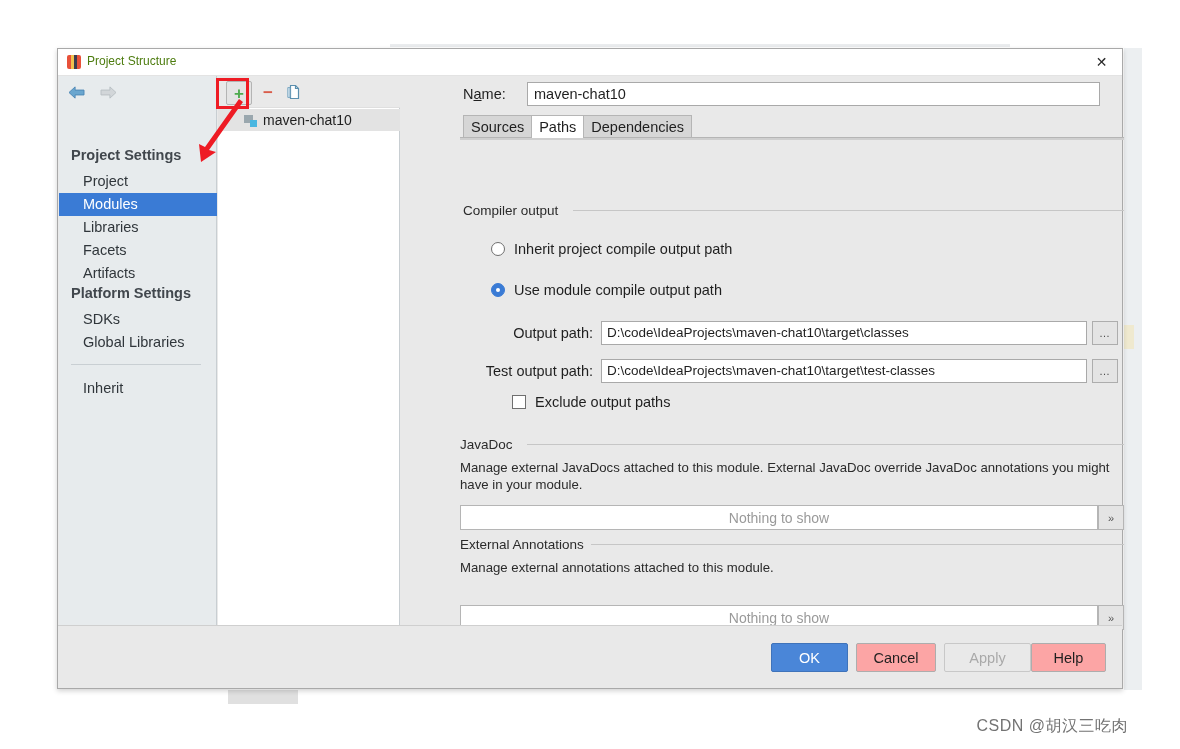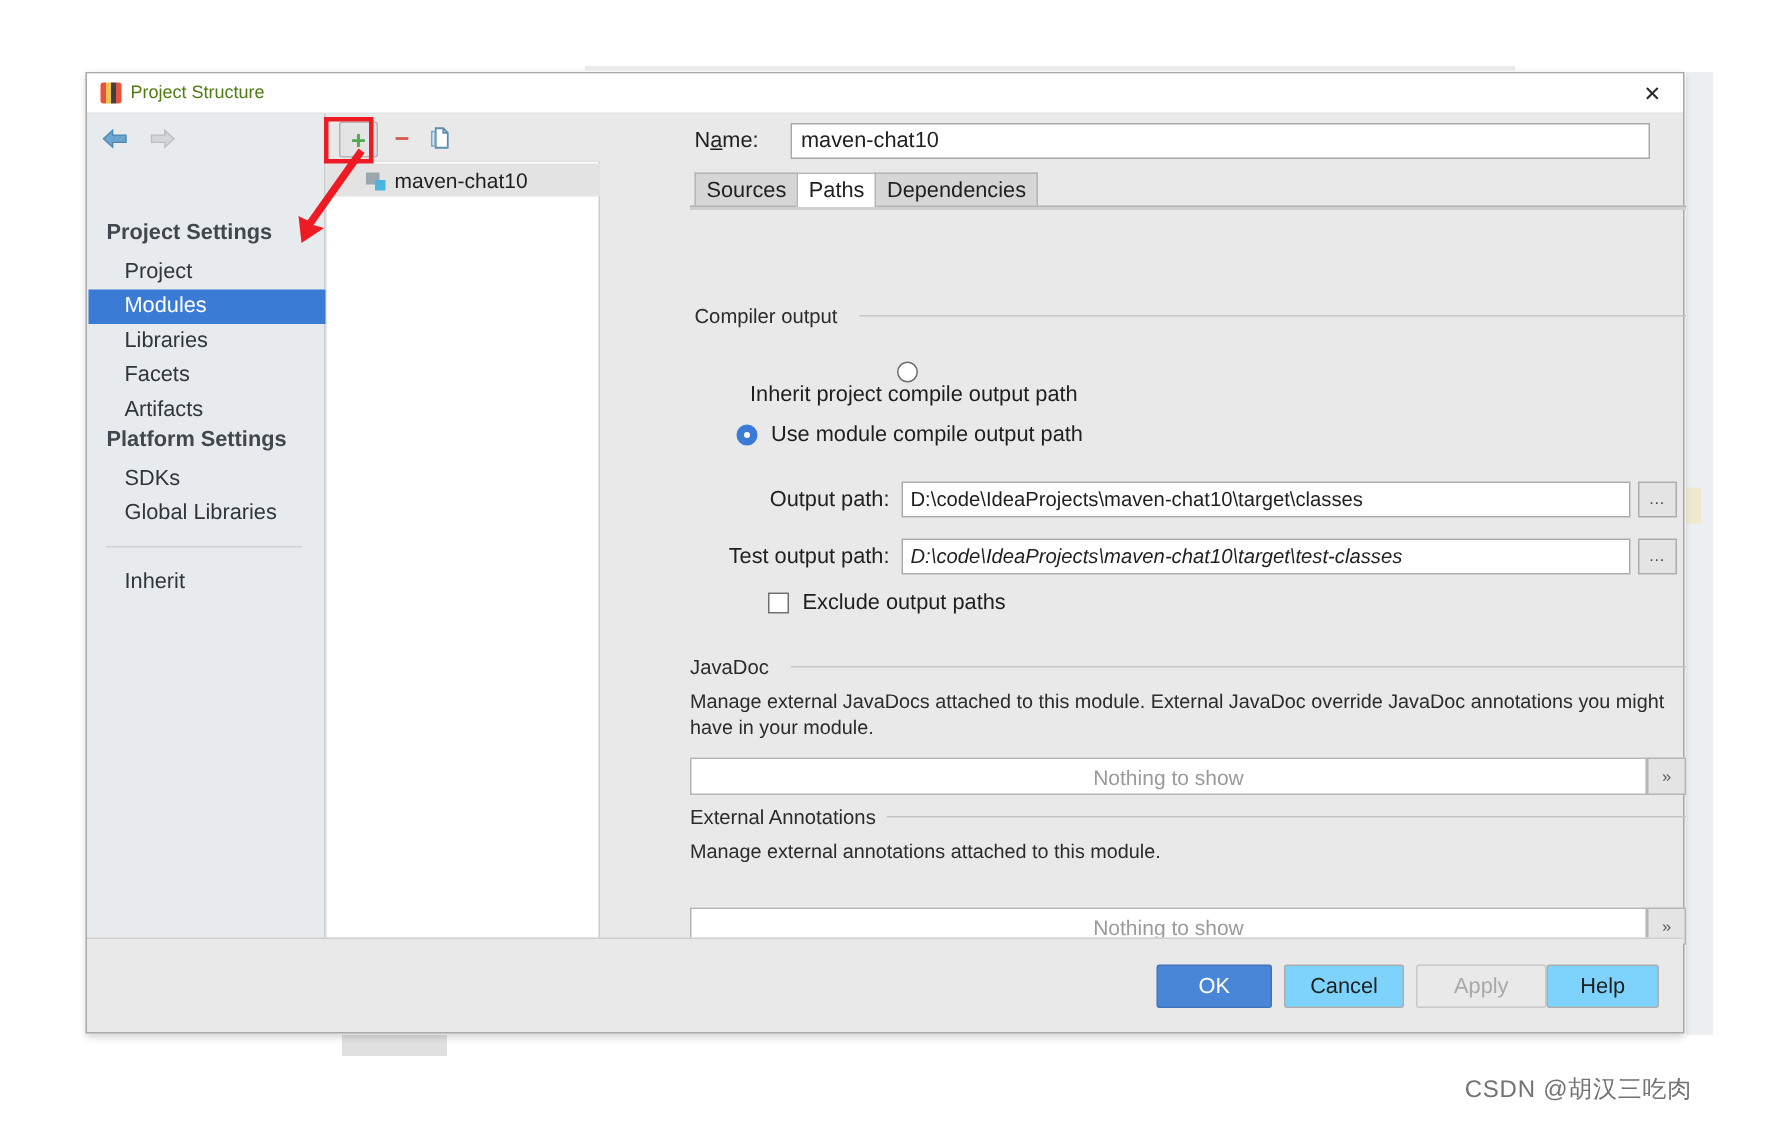--- a/index.html
+++ b/index.html
@@ -394,21 +394,21 @@
     height: 62px;
     background: #e9e9e9;
     border-top: 1px solid #cfcfcf;
   }
   .btn {
     position: absolute;
     top: 17px;
     height: 29px;
     border: 1px solid #adadad;
     border-radius: 2px;
-    background: #7dd3fc;
+    background: #fca5a5;
     font-size: 14.5px;
     color: #1f1f1f;
     display: flex; align-items: center; justify-content: center;
     cursor: pointer;
     box-sizing: border-box;
   }
   .btn.primary {
     background: #4a86d8;
     border-color: #3f73ba;
     color: #ffffff;
@@ -528,35 +528,35 @@
         <div class="tabstrip">
           <div class="tab">Sources</div>
           <div class="tab active">Paths</div>
           <div class="tab">Dependencies</div>
         </div>
         <div class="tab-underline"></div>
 
         <div class="grp-title" style="left:62px; top:127px;">Compiler output</div>
         <div class="grp-line" style="left:172px; top:134px; width:551px;"></div>
 
-        <div class="radio-row" style="left:90px; top:165px;flex-direction:column;">
+        <div class="radio-row" style="left:90px; top:165px;">
           <span class="radio"></span>
           <span class="radio-label">Inherit project compile output path</span>
         </div>
         <div class="radio-row" style="left:90px; top:206px;">
           <span class="radio on"></span>
           <span class="radio-label">Use module compile output path</span>
         </div>
 
         <div class="path-label" style="left:0px; top:249px; width:192px;">Output path:</div>
         <div class="path-input" style="left:200px; top:245px; width:486px;">D:\code\IdeaProjects\maven-chat10\target\classes</div>
         <div class="browse-btn" style="left:691px; top:245px;">…</div>
 
         <div class="path-label" style="left:0px; top:287px; width:192px;">Test output path:</div>
-        <div class="path-input" style="left:200px; top:283px; width:486px;font-style:italic;">D:\code\IdeaProjects\maven-chat10\target\test-classes</div>
+        <div class="path-input" style="left:200px; top:283px; width:486px;">D:\code\IdeaProjects\maven-chat10\target\test-classes</div>
         <div class="browse-btn" style="left:691px; top:283px;">…</div>
 
         <div class="check-row" style="left:111px; top:318px;">
           <span class="checkbox"></span>
           <span class="check-label">Exclude output paths</span>
         </div>
 
         <div class="grp-title" style="left:59px; top:361px;">JavaDoc</div>
         <div class="grp-line" style="left:126px; top:368px; width:597px;"></div>
         <div class="desc-text" style="left:59px; top:383px; width:665px;">Manage external JavaDocs attached to this module. External JavaDoc override JavaDoc annotations you might have in your module.</div>

